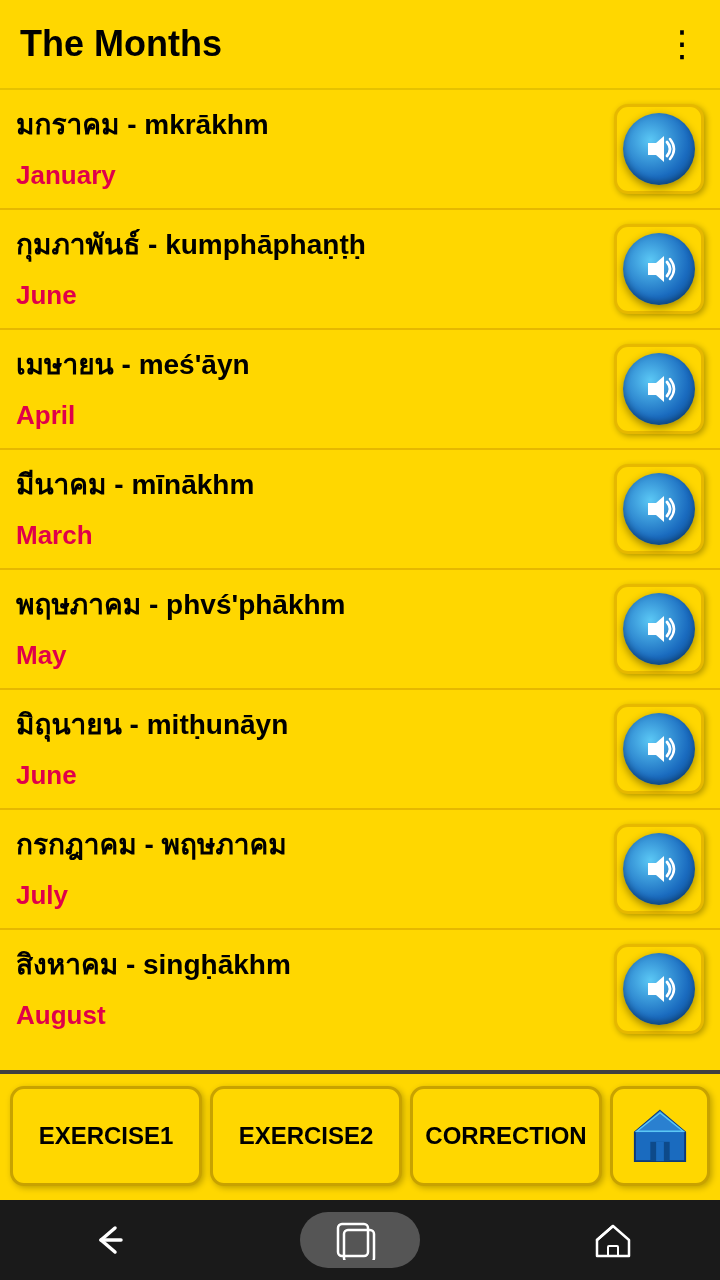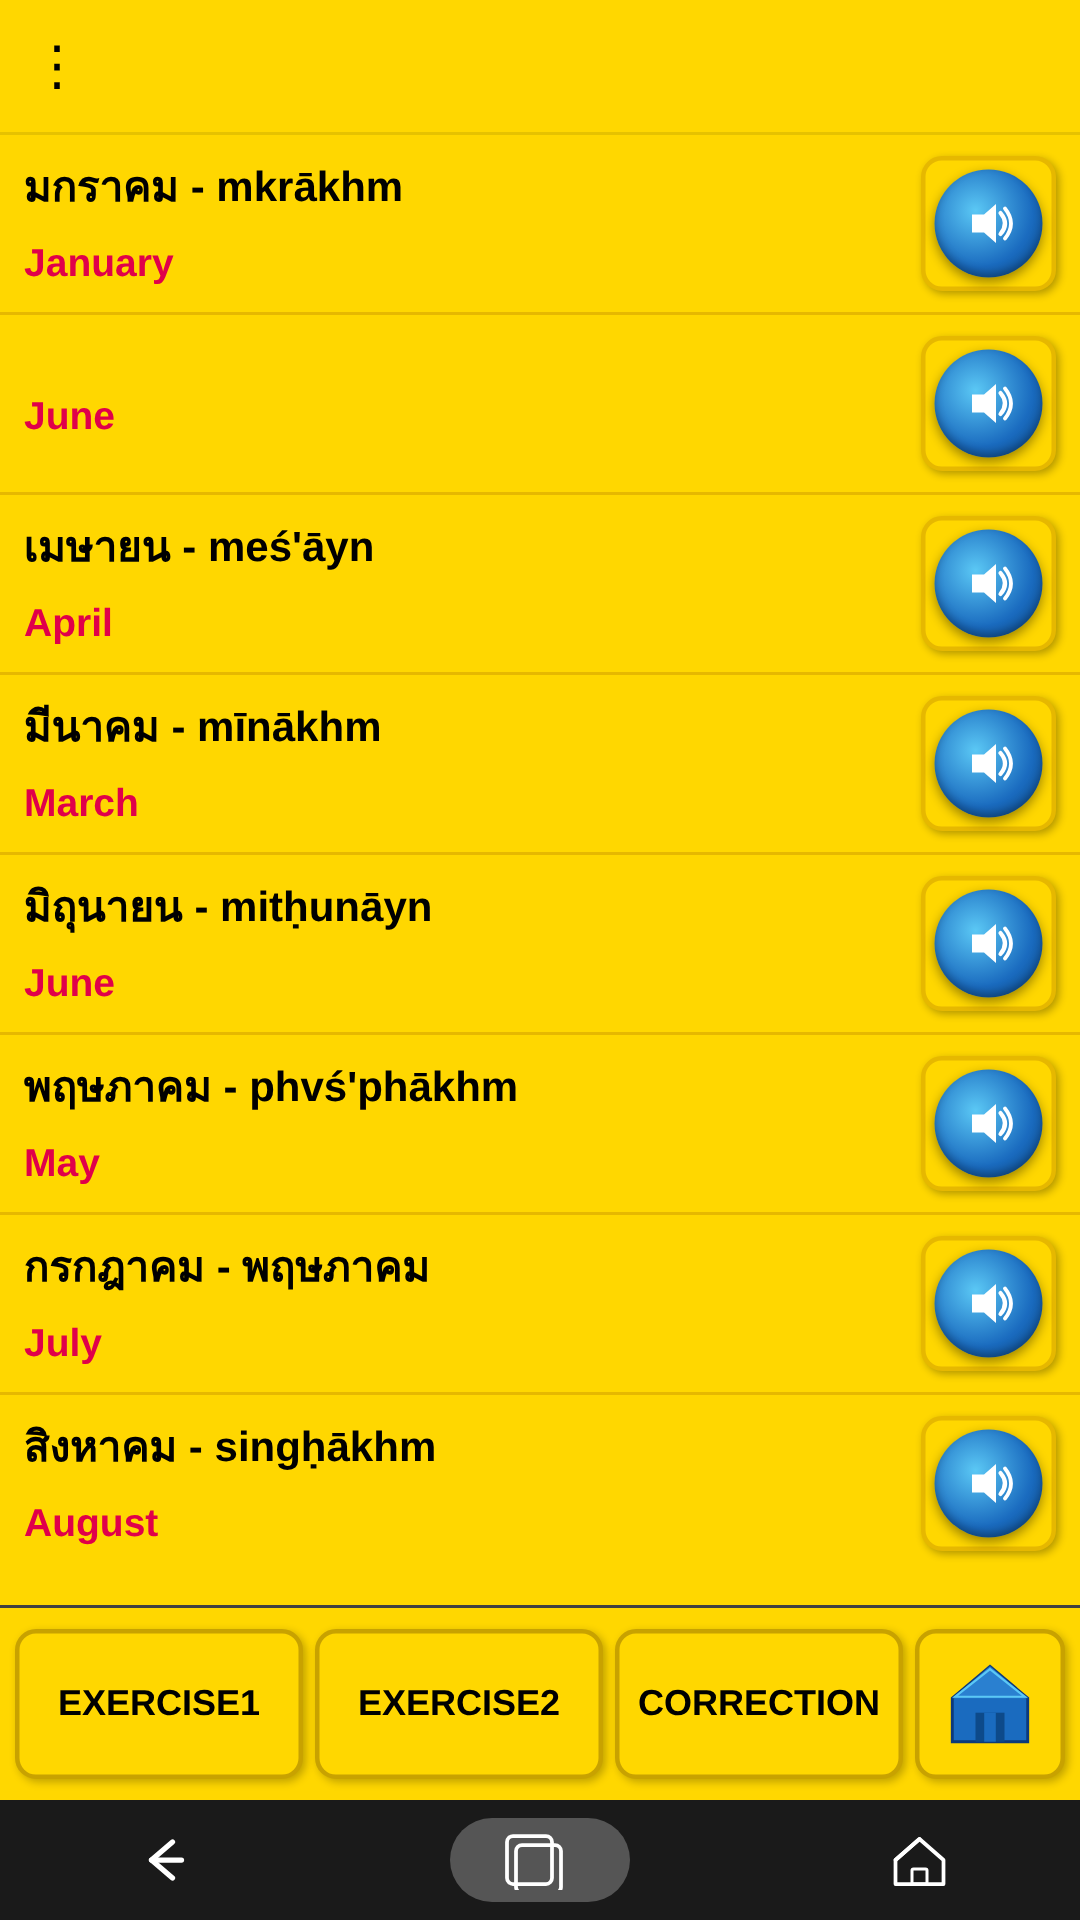--- a/index.html
+++ b/index.html
@@ -99,25 +99,25 @@
     .audio-icon-svg {
       width: 38px;
       height: 38px;
     }
 
     
     .bottom-buttons {
       background: #FFD700;
       height: 130px;
       display: flex;
-      align-items: center;
+      align-items: flex-start;
       justify-content: space-between;
       padding: 12px 10px;
       gap: 8px;
-      border-top: 2px solid #404040;
+      border-top: 4px solid #404040;
     }
     .action-btn {
       flex: 1;
       height: 100px;
       border-radius: 14px;
       background: #FFD700;
       border: 3px solid #c8a200;
       font-size: 24px;
       font-weight: bold;
       color: #000;
@@ -172,20 +172,21 @@
       border-radius: 28px;
       display: flex;
       align-items: center;
       justify-content: center;
     }
   </style>
 </head>
 <body>
 
 <div class="top-bar">
+  <span class="top-title">The Months</span>
   <span class="top-menu-icon">⋮</span>
 </div>
 
 <div class="scroll-area" id="monthsList">
 <div class="month-row">
       <div class="month-text-block">
         <div class="month-thai">มกราคม - mkrākhm</div>
         <div class="month-english">January</div>
       </div>
       <div class="audio-btn">
@@ -193,20 +194,21 @@
       <svg class="audio-icon-svg" viewBox="0 0 38 38">
         <polygon points="8,13 16,13 24,6 24,32 16,25 8,25" fill="white"></polygon>
         <path d="M27,12 Q33,19 27,26" stroke="white" stroke-width="2.8" fill="none" stroke-linecap="round"></path>
         <path d="M30,9 Q38,19 30,29" stroke="white" stroke-width="2.5" fill="none" stroke-linecap="round"></path>
       </svg>
     </div>
       </div>
     </div>
     <div class="month-row">
       <div class="month-text-block">
+        <div class="month-thai">กุมภาพันธ์ - kumphāphaṇṭḥ</div>
         <div class="month-english">June</div>
       </div>
       <div class="audio-btn">
         <div class="audio-circle">
       <svg class="audio-icon-svg" viewBox="0 0 38 38">
         <polygon points="8,13 16,13 24,6 24,32 16,25 8,25" fill="white"></polygon>
         <path d="M27,12 Q33,19 27,26" stroke="white" stroke-width="2.8" fill="none" stroke-linecap="round"></path>
         <path d="M30,9 Q38,19 30,29" stroke="white" stroke-width="2.5" fill="none" stroke-linecap="round"></path>
       </svg>
     </div>
@@ -237,37 +239,37 @@
       <svg class="audio-icon-svg" viewBox="0 0 38 38">
         <polygon points="8,13 16,13 24,6 24,32 16,25 8,25" fill="white"></polygon>
         <path d="M27,12 Q33,19 27,26" stroke="white" stroke-width="2.8" fill="none" stroke-linecap="round"></path>
         <path d="M30,9 Q38,19 30,29" stroke="white" stroke-width="2.5" fill="none" stroke-linecap="round"></path>
       </svg>
     </div>
       </div>
     </div>
     <div class="month-row">
       <div class="month-text-block">
+        <div class="month-thai">พฤษภาคม - phvś'phākhm</div>
+        <div class="month-english">May</div>
+      </div>
+      <div class="audio-btn">
+        <div class="audio-circle">
+      <svg class="audio-icon-svg" viewBox="0 0 38 38">
+        <polygon points="8,13 16,13 24,6 24,32 16,25 8,25" fill="white"></polygon>
+        <path d="M27,12 Q33,19 27,26" stroke="white" stroke-width="2.8" fill="none" stroke-linecap="round"></path>
+        <path d="M30,9 Q38,19 30,29" stroke="white" stroke-width="2.5" fill="none" stroke-linecap="round"></path>
+      </svg>
+    </div>
+      </div>
+    </div>
+    <div class="month-row">
+      <div class="month-text-block">
         <div class="month-thai">มิถุนายน - mitḥunāyn</div>
         <div class="month-english">June</div>
-      </div>
-      <div class="audio-btn">
-        <div class="audio-circle">
-      <svg class="audio-icon-svg" viewBox="0 0 38 38">
-        <polygon points="8,13 16,13 24,6 24,32 16,25 8,25" fill="white"></polygon>
-        <path d="M27,12 Q33,19 27,26" stroke="white" stroke-width="2.8" fill="none" stroke-linecap="round"></path>
-        <path d="M30,9 Q38,19 30,29" stroke="white" stroke-width="2.5" fill="none" stroke-linecap="round"></path>
-      </svg>
-    </div>
-      </div>
-    </div>
-    <div class="month-row">
-      <div class="month-text-block">
-        <div class="month-thai">พฤษภาคม - phvś'phākhm</div>
-        <div class="month-english">May</div>
       </div>
       <div class="audio-btn">
         <div class="audio-circle">
       <svg class="audio-icon-svg" viewBox="0 0 38 38">
         <polygon points="8,13 16,13 24,6 24,32 16,25 8,25" fill="white"></polygon>
         <path d="M27,12 Q33,19 27,26" stroke="white" stroke-width="2.8" fill="none" stroke-linecap="round"></path>
         <path d="M30,9 Q38,19 30,29" stroke="white" stroke-width="2.5" fill="none" stroke-linecap="round"></path>
       </svg>
     </div>
       </div>

